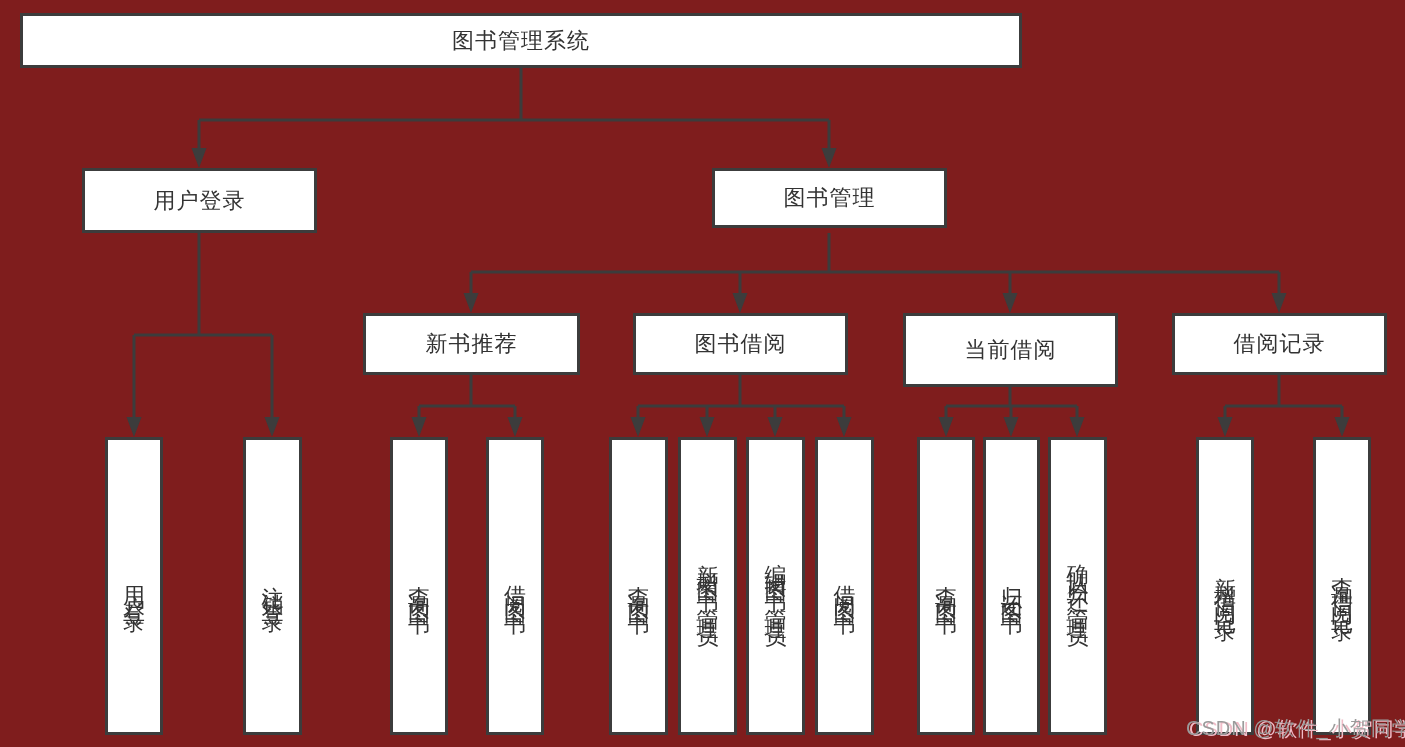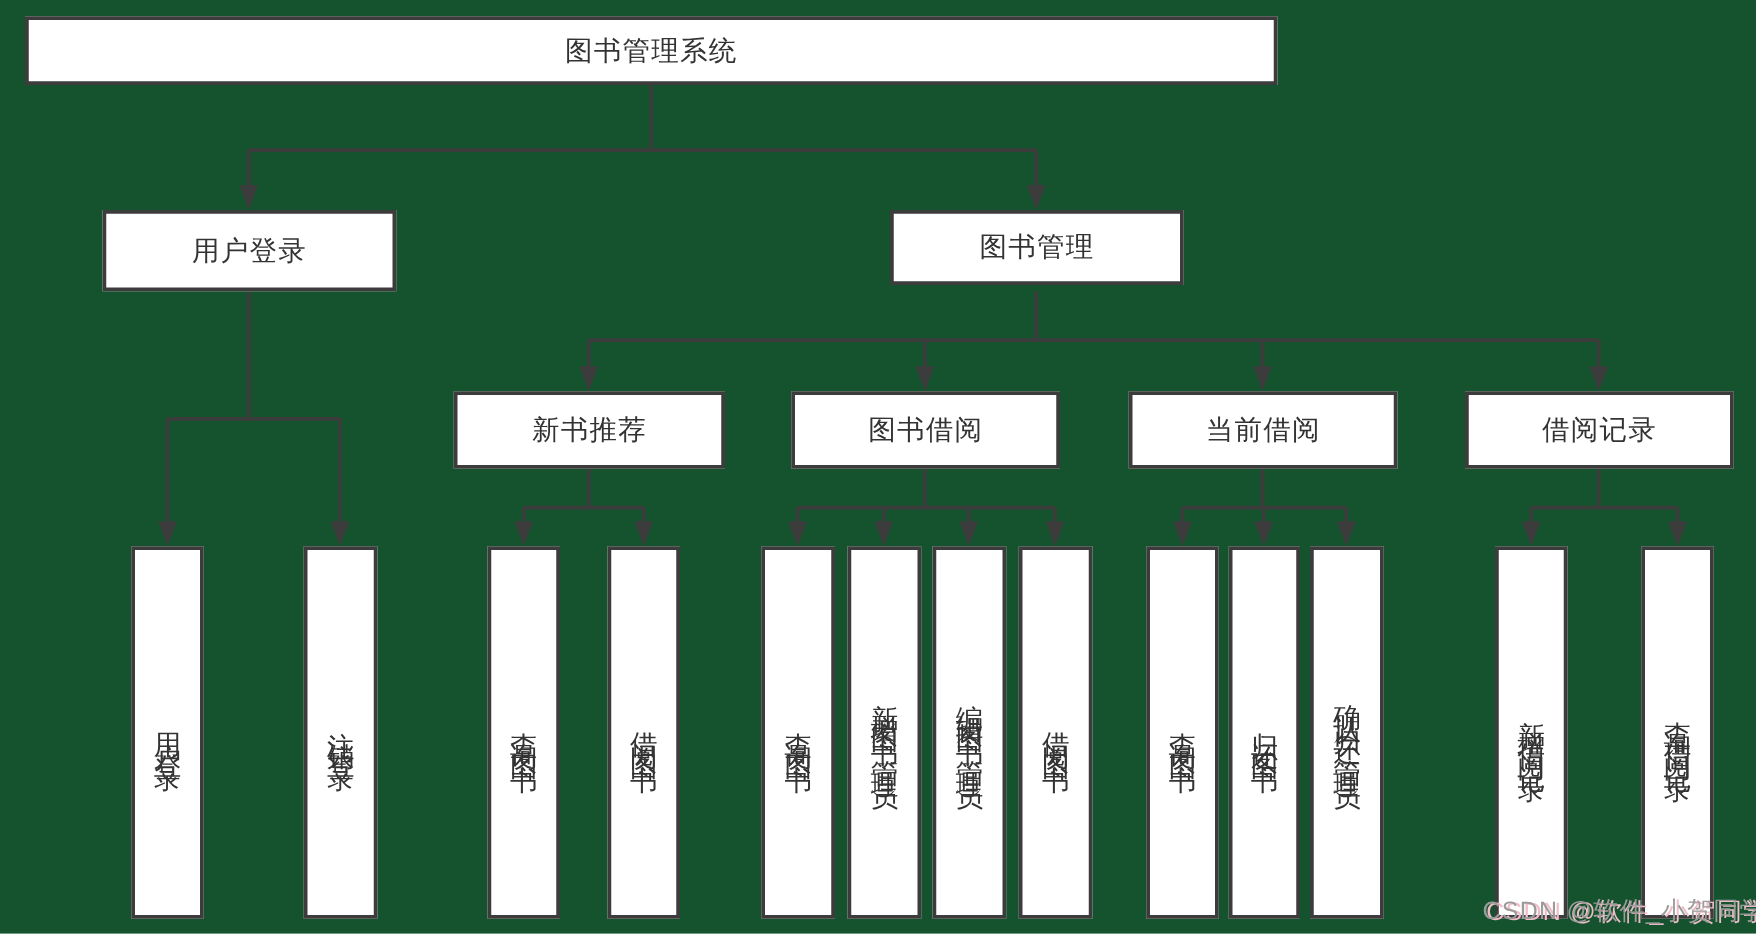--- a/index.html
+++ b/index.html
@@ -1,19 +1,19 @@
 <!DOCTYPE html>
 <html><head>
 <meta charset="utf-8">
 <style>
   html,body{margin:0;padding:0;background:#fff;}
   #canvas{
     position:relative;
     width:1405px;height:747px;
-    background:#14532d;
+    background:#7f1d1d;
     font-family:"Liberation Sans","DejaVu Sans",sans-serif;
     overflow:hidden;
   }
   #wires{position:absolute;left:0;top:0;z-index:0;}
   #wires path{stroke:#3c3c3c;stroke-width:3;fill:none;}
   #wires polygon{fill:#3c3c3c;stroke:none;}
   .node{
     position:absolute;
     box-sizing:border-box;
     background:#ffffff;
@@ -32,21 +32,21 @@
   }
   .leaf{top:437px;height:298px;}
   
   #root{left:20px;top:13px;width:1002px;height:55px;}
   
   #l2-0{left:82px;top:168px;width:235px;height:65px;}
   #l2-1{left:712px;top:168px;width:235px;height:60px;}
   
   #l3-0{left:363px;top:313px;width:217px;height:62px;}
   #l3-1{left:633px;top:313px;width:215px;height:62px;}
-  #l3-2{left:903px;top:313px;width:215px;height:62px;}
+  #l3-2{left:903px;top:313px;width:215px;height:74px;}
   #l3-3{left:1172px;top:313px;width:215px;height:62px;}
   
   #a1{left:105px;width:58px;} #a2{left:243px;width:59px;}
   #b1{left:390px;width:58px;} #b2{left:486px;width:58px;}
   #c1{left:609px;width:59px;} #c2{left:678px;width:59px;}
   #c3{left:746px;width:59px;} #c4{left:815px;width:59px;}
   #d1{left:917px;width:58px;} #d2{left:983px;width:57px;} #d3{left:1048px;width:59px;}
   #e1{left:1196px;width:58px;} #e2{left:1313px;width:58px;}
   #watermark{
     position:absolute;left:1186px;top:715px;z-index:2;

